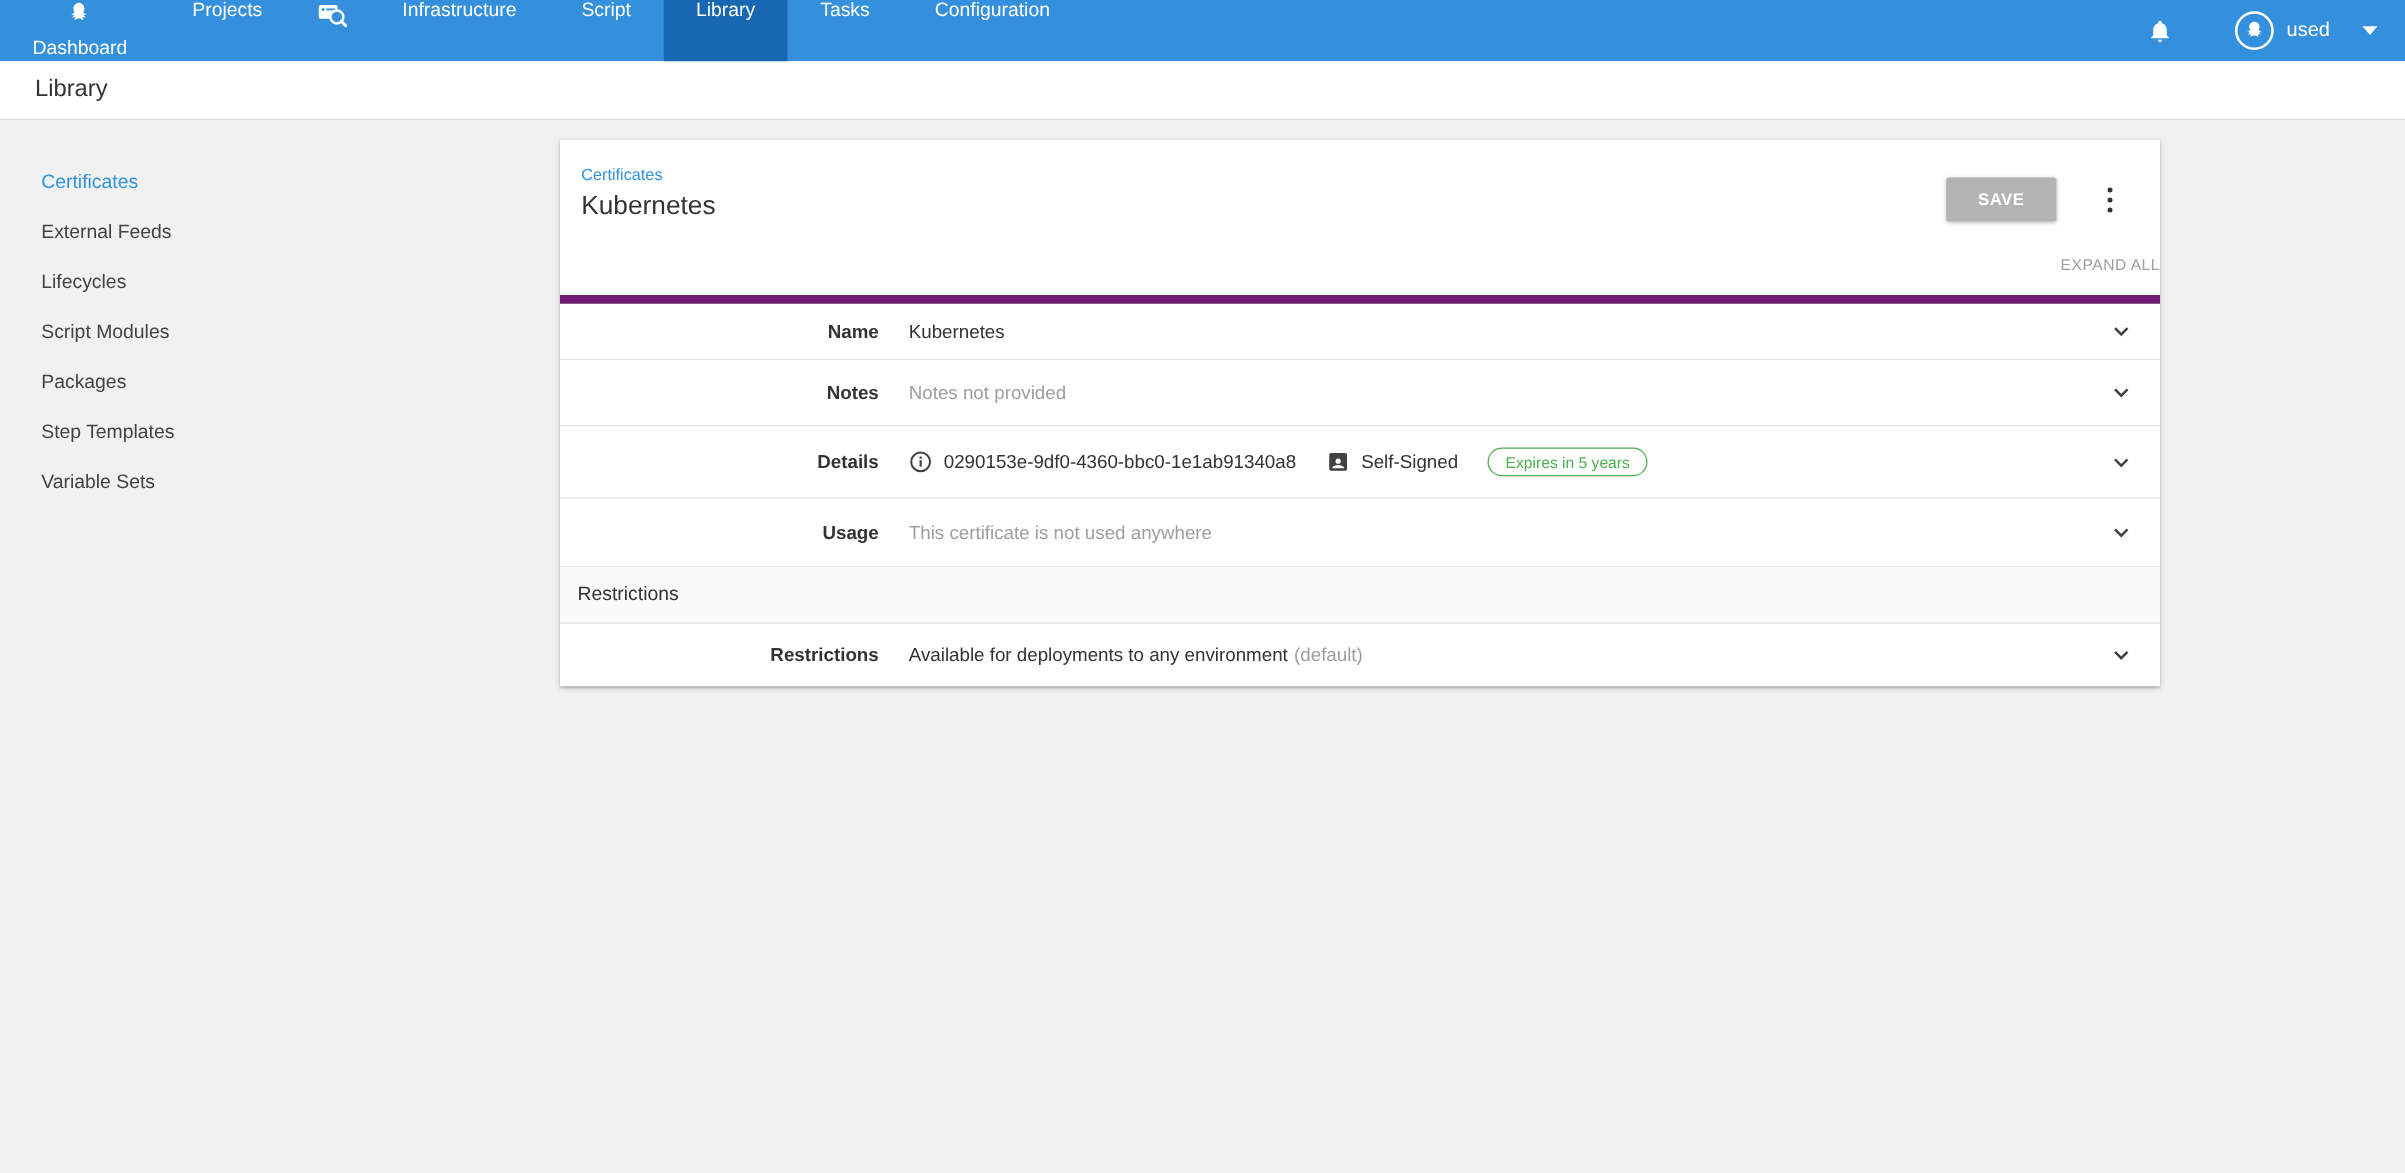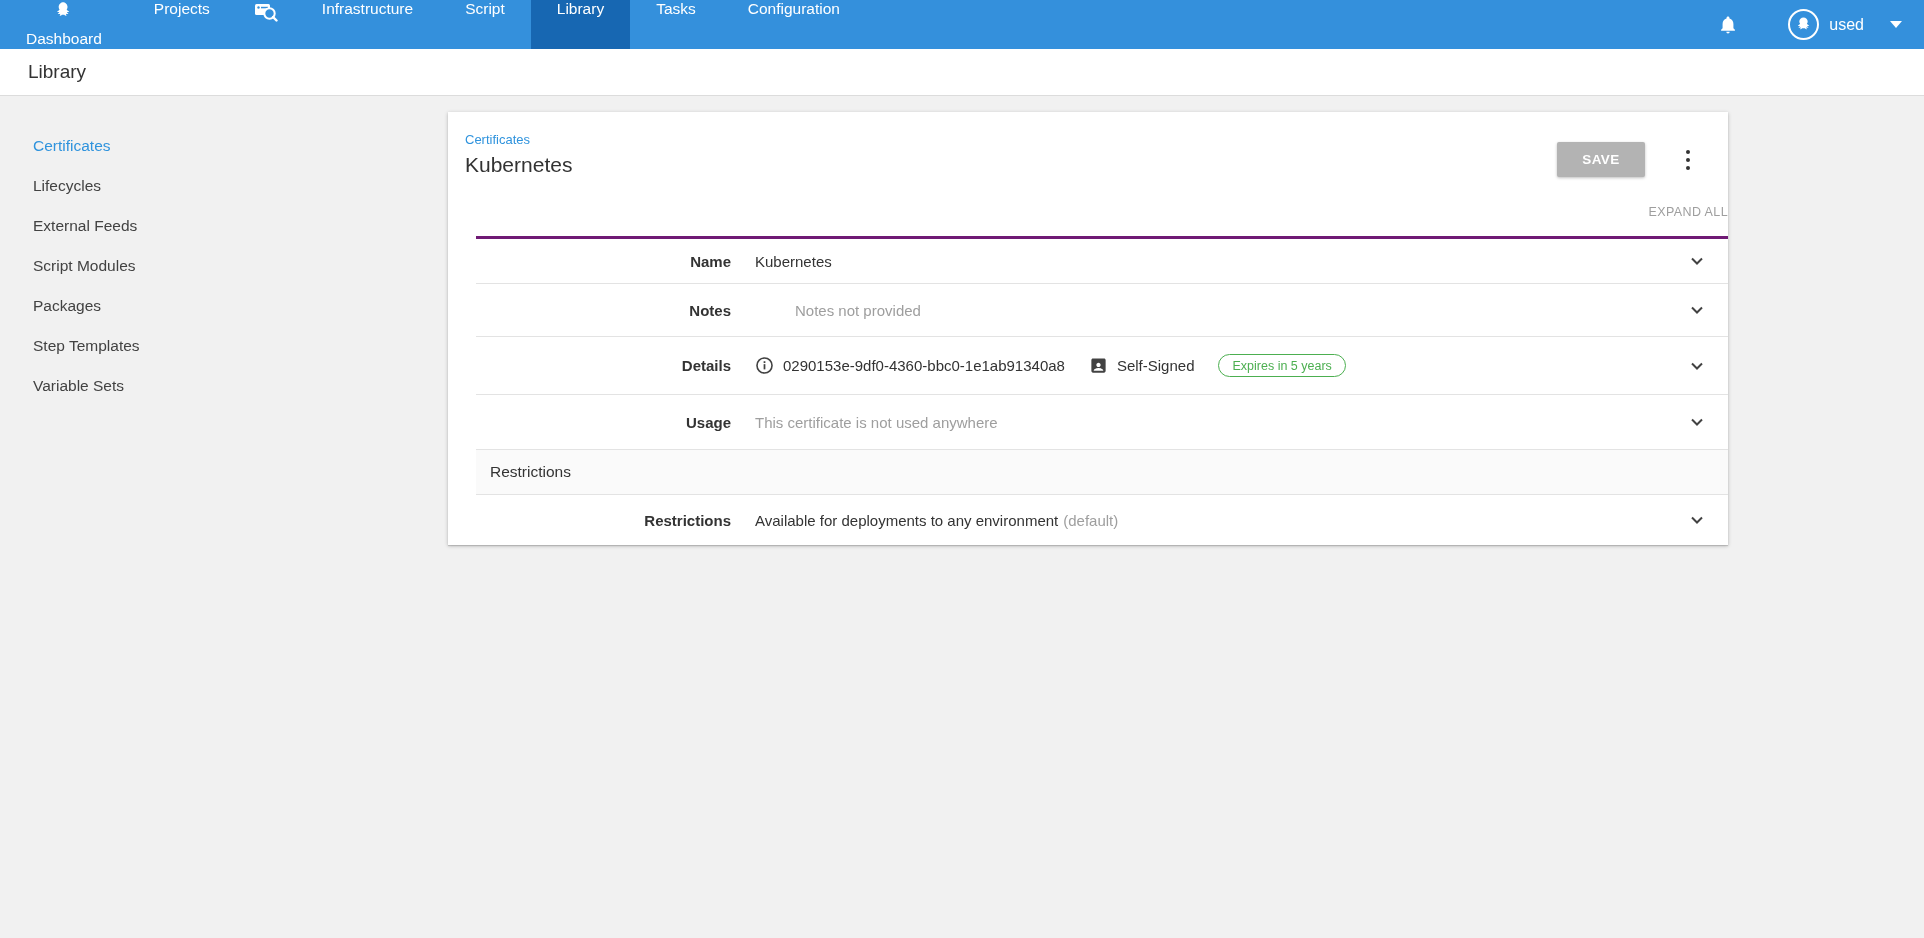--- a/index.html
+++ b/index.html
@@ -50,36 +50,36 @@
               letter-spacing:.4px; box-shadow:0 1px 3px rgba(0,0,0,.25); }
   .kebab { position:absolute; top:33px; right:26px; width:28px; height:30px;
            display:flex; flex-direction:column; align-items:center;
            justify-content:center; gap:3.5px; cursor:pointer; background:none; border:none; }
   .kebab span { width:4.5px; height:4.5px; border-radius:50%; background:#333; }
   .expand-row { height:48px; display:flex; align-items:center;
                 justify-content:flex-end; }
   .expand-all { font-size:12.5px; color:#9e9e9e; letter-spacing:.4px;
                 background:none; border:none; font-family:inherit; cursor:pointer; }
 
-  .rows { border-top:3px solid #701a75;margin-left:28px; }
+  .rows { border-top:7px solid #701a75; }
   .row { position:relative; display:flex; align-items:center;
          border-bottom:1px solid #e3e3e3; padding-right:60px; }
   .row:last-child { border-bottom:none; }
   .row-label { flex:none; width:255px; text-align:right; font-size:15px;
                font-weight:bold; color:#333; }
   .row-value { margin-left:24px; font-size:15px; color:#333; display:flex;
                align-items:center; }
   .placeholder { color:#9e9e9e; }
   .suffix { color:#9e9e9e; margin-left:5px; }
   .chev { position:absolute; right:20px; top:50%; transform:translateY(-50%);
           width:22px; height:22px; display:flex; align-items:center;
           justify-content:center; cursor:pointer; background:none; border:none; }
 
   .r-name { height:45px; }
-  .r-notes { height:53px;gap:40px; }
+  .r-notes { height:53px; }
   .r-details { height:58px; }
   .r-usage { height:55px; }
   .r-section { height:45px; background:#fafafa; padding-left:14px;
                font-size:15.5px; color:#333; }
   .r-env { height:50px; }
 
   .detail-item { display:flex; align-items:center; gap:9px; margin-right:24px; }
   .badge-pill { border:1px solid #4caf50; color:#4caf50; border-radius:13px;
                 padding:3.5px 13px; font-size:12.5px; white-space:nowrap; }
 
@@ -149,22 +149,22 @@
 </header>
 
 <div class="titlebar">
   <h1>Library</h1>
 </div>
 
 <div class="content">
 
   <nav class="sidebar">
     <a class="side-item active">Certificates</a>
+    <a class="side-item">External Feeds</a>
     <a class="side-item">Lifecycles</a>
-    <a class="side-item">External Feeds</a>
     <a class="side-item">Script Modules</a>
     <a class="side-item">Packages</a>
     <a class="side-item">Step Templates</a>
     <a class="side-item">Variable Sets</a>
   </nav>
 
   <section class="card">
     <div class="card-header">
       <div class="breadcrumb">Certificates</div>
       <div class="cert-title">Kubernetes</div>

